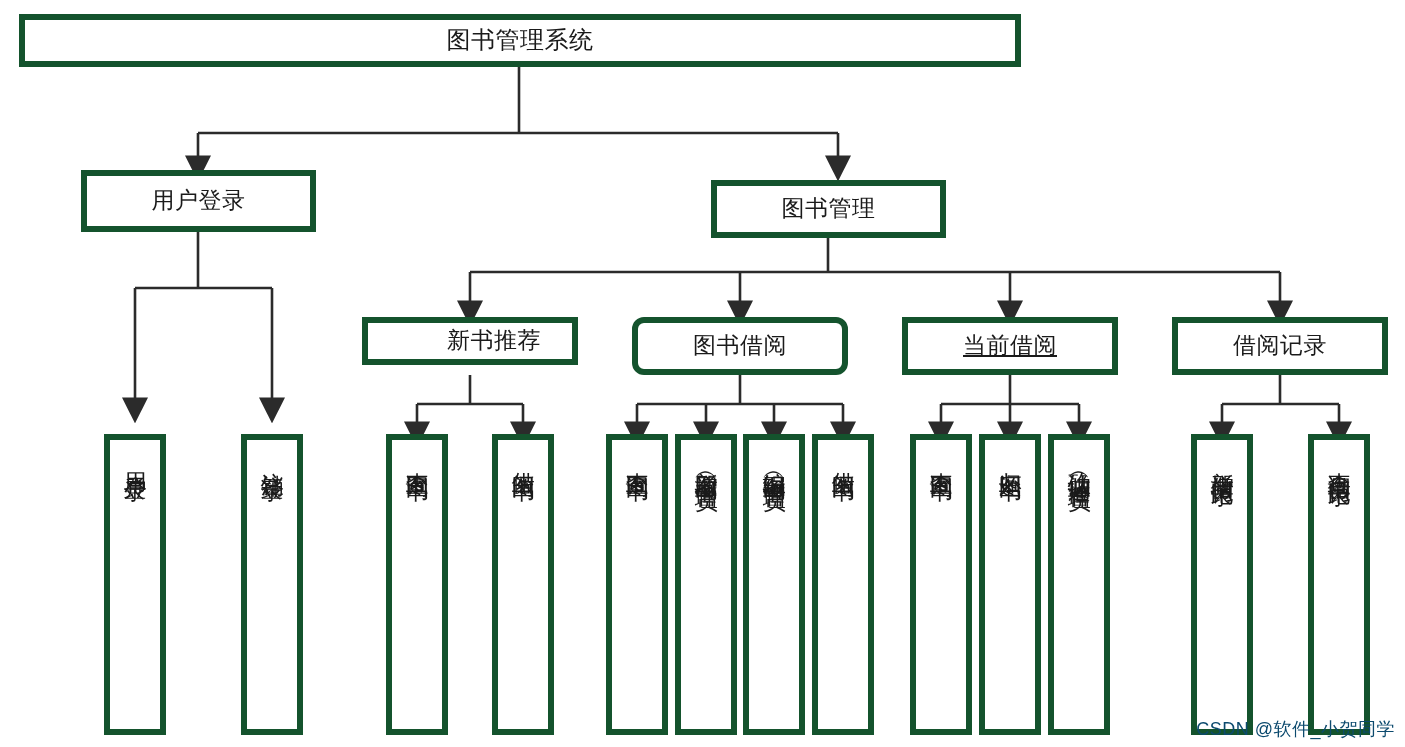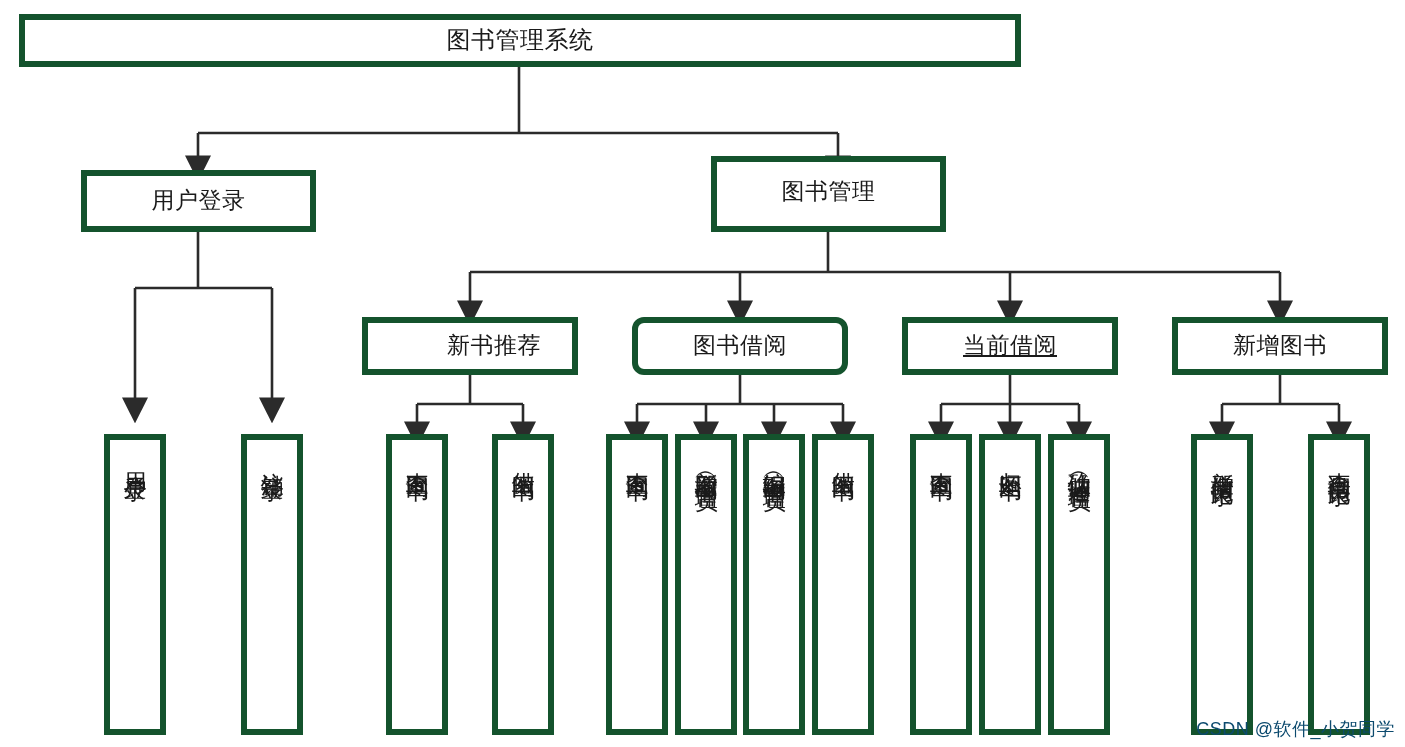--- a/index.html
+++ b/index.html
@@ -135,38 +135,38 @@
   </svg>
 
   <div class="node horizontal root" style="left:19px; top:14px; width:1002px; height:53px;">
     <span class="node-label">图书管理系统</span>
   </div>
 
   <div class="node horizontal" style="left:81px; top:170px; width:235px; height:62px;">
     <span class="node-label">用户登录</span>
   </div>
 
-  <div class="node horizontal" style="left:711px; top:156px; width:235px; height:76px;font-family:Liberation Mono, monospace;">
+  <div class="node horizontal" style="left:711px; top:180px; width:235px; height:58px;">
     <span class="node-label">图书管理</span>
   </div>
 
-  <div class="node horizontal" style="left:362px; top:317px; width:216px; height:58px;padding-left:48px;">
+  <div class="node horizontal" style="left:362px; top:317px; width:216px; height:48px;padding-left:48px;">
     <span class="node-label">新书推荐</span>
   </div>
 
   <div class="node horizontal" style="left:632px; top:317px; width:216px; height:58px;border-radius:12px;">
     <span class="node-label">图书借阅</span>
   </div>
 
   <div class="node horizontal" style="left:902px; top:317px; width:216px; height:58px;text-decoration:underline;">
     <span class="node-label">当前借阅</span>
   </div>
 
   <div class="node horizontal" style="left:1172px; top:317px; width:216px; height:58px;">
-    <span class="node-label">新增图书</span>
+    <span class="node-label">借阅记录</span>
   </div>
 
   <div class="node vertical" style="left:104px; top:434px; width:62px; height:301px;">
     <span class="node-label">用户登录</span>
   </div>
 
   <div class="node vertical" style="left:241px; top:434px; width:62px; height:301px;">
     <span class="node-label">注销登录</span>
   </div>
 

